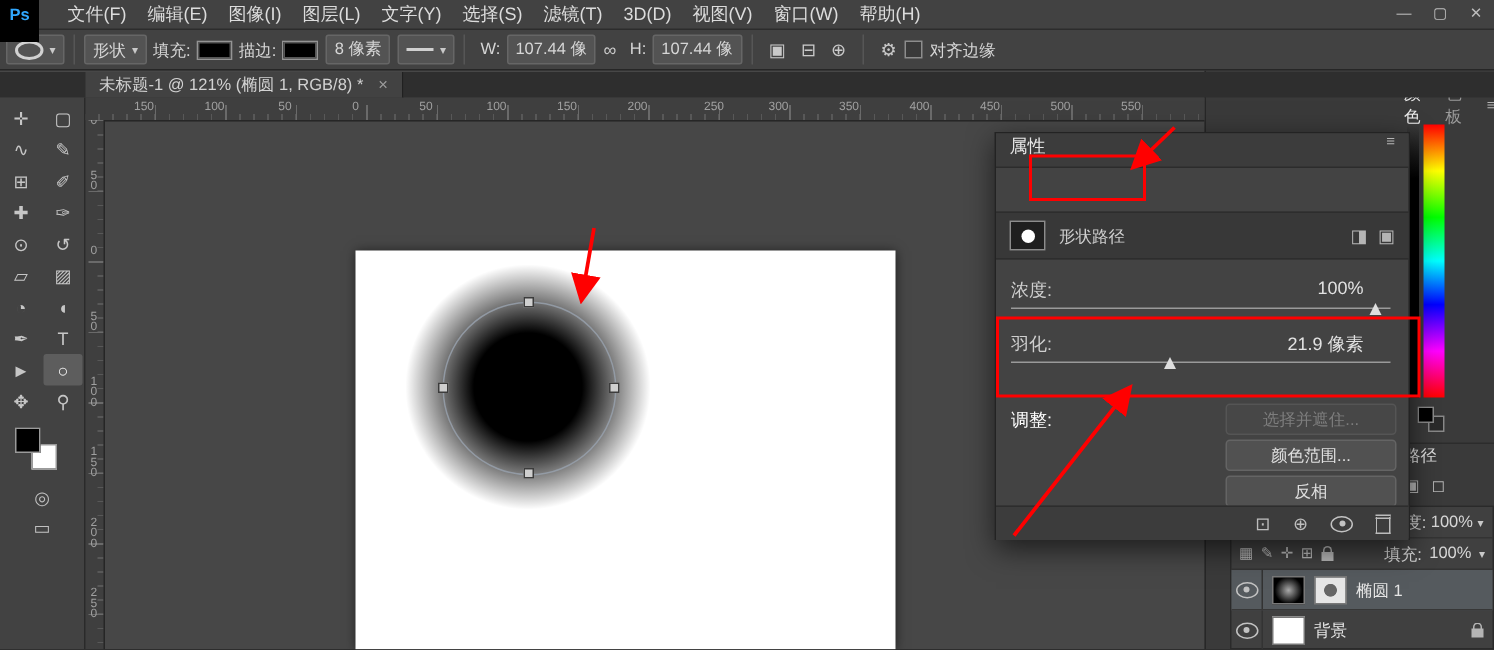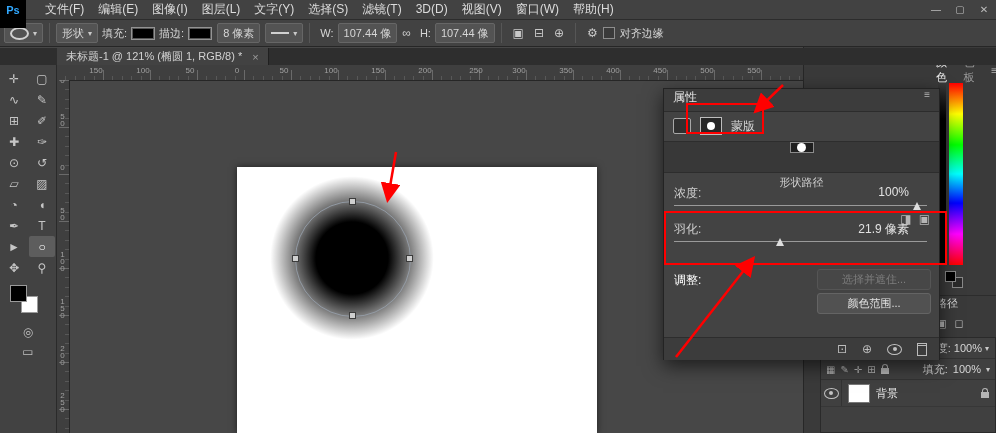--- a/index.html
+++ b/index.html
@@ -116,21 +116,21 @@
   .props-panel{position:absolute;left:663px;top:88px;width:277px;height:272px;background:#434343;
                border:1px solid #232323;box-shadow:0 6px 18px rgba(0,0,0,.6);z-index:6;box-sizing:border-box;}
   .props-header{height:22px;background:#3c3c3c;border-bottom:1px solid #2c2c2c;display:flex;padding:0 9px;}
   .props-title{font-size:12px;color:#e6e6e6;}
   .mask-row{position:absolute;left:0;top:24px;right:0;height:26px;display:flex;align-items:center;gap:9px;padding:0 9px;}
   .mask-icon-1{width:16px;height:14px;border:1px solid #a8a8a8;border-radius:2px;background:#303030;}
   .mask-icon-2{width:20px;height:16px;border:1px solid #bdbdbd;background:#262626;display:flex;align-items:center;justify-content:center;}
   .mask-icon-2 i{width:8px;height:8px;background:#fff;border-radius:50%;display:block;}
   .shape-path-row{position:absolute;left:0;top:52px;right:0;height:30px;background:#383838;
                   border-top:1px solid #2d2d2d;border-bottom:1px solid #2d2d2d;
-                  display:flex;align-items:center;gap:22px;padding:0 9px;flex-direction:column;}
+                  display:flex;align-items:center;gap:9px;padding:0 9px;}
   .mask-thumb{width:22px;height:18px;background:#1f1f1f;border:1px solid #8c8c8c;display:flex;align-items:center;justify-content:center;}
   .mask-thumb i{width:9px;height:9px;background:#fff;border-radius:50%;display:block;}
   .row-icons{margin-left:auto;display:flex;gap:7px;color:#b5b5b5;font-size:12px;}
   .p-label{position:absolute;left:10px;font-size:12px;color:#cfcfcf;}
   .p-value{position:absolute;right:30px;font-size:12px;color:#e2e2e2;}
   .p-dim{color:#ffffff;}
   .slider{position:absolute;left:10px;right:12px;height:1px;background:#9a9a9a;}
   .slider .handle{position:absolute;top:-3px;width:0;height:0;border-left:4px solid transparent;
                   border-right:4px solid transparent;border-bottom:8px solid #dedede;transform:translateX(-4px);}
   .p-button{position:absolute;right:8px;width:112px;height:19px;background:#515151;border:1px solid #646464;
@@ -319,41 +319,42 @@
     <div class="lp-row2">
       <span class="lock-glyph">▦</span>
       <span class="lock-glyph">✎</span>
       <span class="lock-glyph">✛</span>
       <span class="lock-glyph">⊞</span>
       <span class="lock-icon"></span>
       <span style="margin-left:auto">填充:</span>
       <span>100%</span>
       <span class="caret">▾</span>
     </div>
+    <div class="layer-row selected">
+      <span class="eye-cell">
+          <span class="eye-icon"></span>
+        </span>
+      <span class="thumb thumb-shape"></span>
+      <span class="thumb thumb-mask"></span>
+      <span class="layer-label">椭圆 1</span>
+    </div>
     <div class="layer-row">
       <span class="eye-cell">
           <span class="eye-icon"></span>
         </span>
       <span class="thumb thumb-white"></span>
       <span class="layer-label">背景</span>
       <span class="lock-icon" style="margin-left:auto"></span>
     </div>
   </div>
 
   <div class="props-panel">
     <div class="props-header">
       <span class="props-title">属性</span>
       <span class="panel-menu">≡</span>
-    </div>
-    <div class="mask-row">
-      <span class="mask-icon-1"></span>
-      <span class="mask-icon-2">
-          <i></i>
-        </span>
-      <span>蒙版</span>
     </div>
     <div class="shape-path-row">
       <span class="mask-thumb">
           <i></i>
         </span>
       <span style="color:#cfcfcf;font-size:11px">形状路径</span>
       <span class="row-icons">
         <span>◨</span>
         <span>▣</span>
       </span>
@@ -364,20 +365,21 @@
       <span class="handle" style="left: 96%;"></span>
     </div>
     <span class="p-label" style="top:132px">羽化:</span>
     <span class="p-value" style="top:132px">21.9 像素</span>
     <div class="slider" style="top:152px">
       <span class="handle" style="left: 42%;"></span>
     </div>
     <span class="p-label p-dim" style="top:183px">调整:</span>
     <div class="p-button dim" style="top:180px">选择并遮住...</div>
     <div class="p-button" style="top:204px">颜色范围...</div>
+    <div class="p-button" style="top:228px">反相</div>
     <div class="props-footer">
       <span>⊡</span>
       <span>⊕</span>
       <span class="eye-icon"></span>
       <span class="trash-icon"></span>
     </div>
   </div>
 
   <svg class="anno-layer" viewBox="0 0 996 433">
     <defs>

